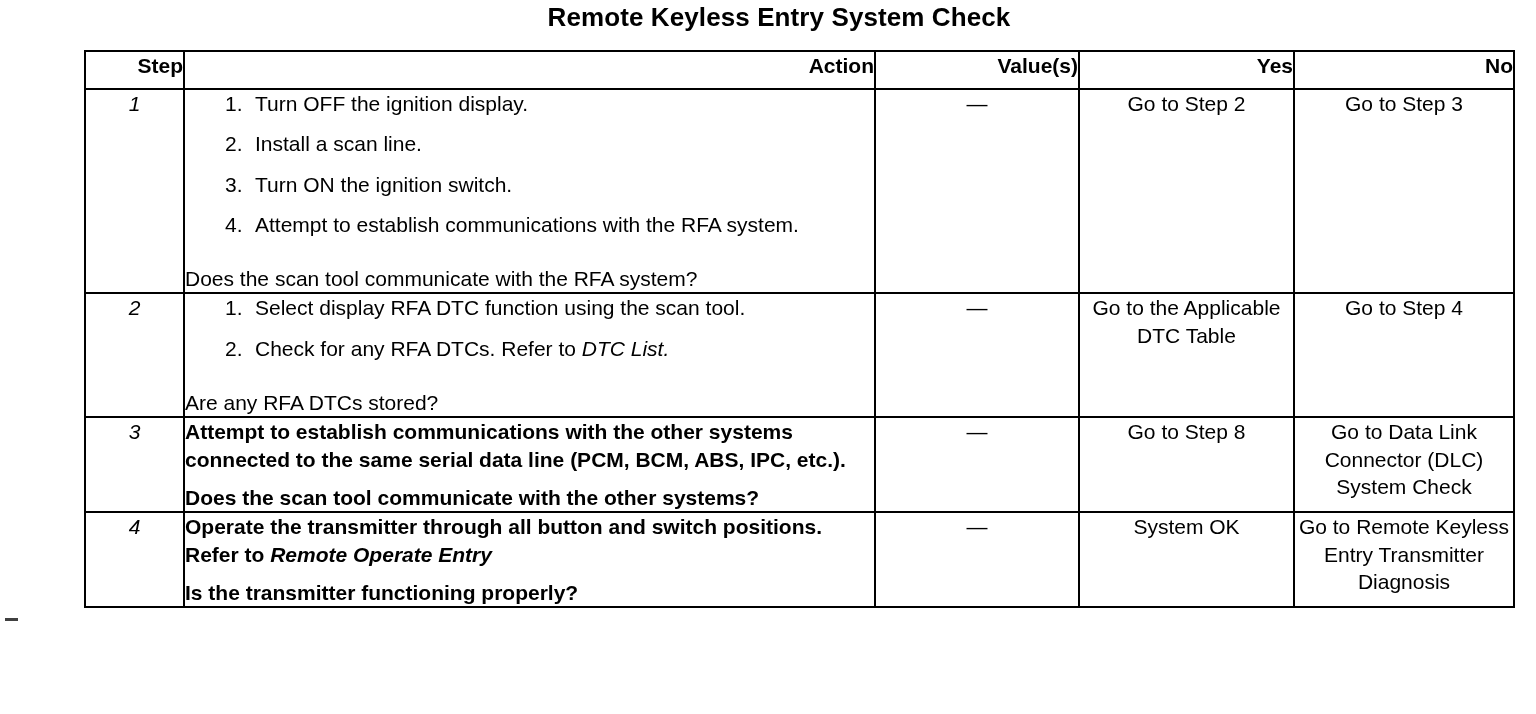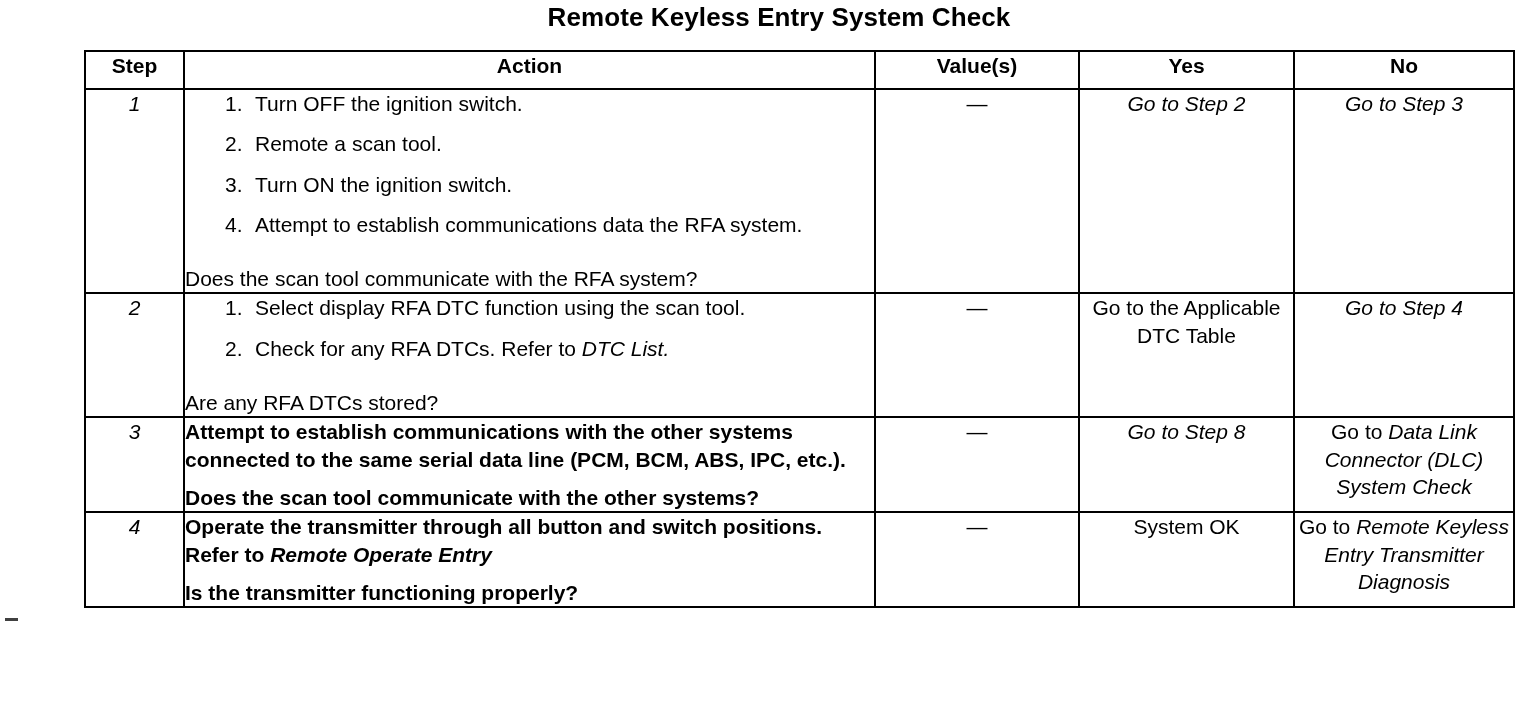--- a/index.html
+++ b/index.html
@@ -46,21 +46,21 @@
 
   
   col.c-step   { width: 99px; }
   col.c-action { width: 691px; }
   col.c-value  { width: 204px; }
   col.c-yes    { width: 215px; }
   col.c-no     { width: 220px; }
 
   thead th {
     height: 36px;
-    text-align: center;
+    text-align: right;
     vertical-align: middle;
     font-size: 21px;
     font-weight: bold;
   }
 
   td.step-cell {
     text-align: center;
     vertical-align: middle;
     font-style: italic;
     font-size: 22px;
@@ -101,21 +101,21 @@
     margin-top: 27px;
   }
   .p-line {
     margin: 0 0 11px 0;
     font-weight: bold;
   }
   .p-line:last-child { margin-bottom: 0; }
 
   .ital { font-style: italic; }
 
-  .branch-ital { font-style: italic; }
+  .branch-ital { }
 
   .scan-mark {
     position: absolute;
     left: 5px;
     top: 618px;
     width: 13px;
     height: 3px;
     background: #000;
     opacity: 0.75;
   }
@@ -142,33 +142,33 @@
       <th>No</th>
     </tr>
   </thead>
   <tbody>
 
     <tr>
       <td class="step-cell">1</td>
       <td class="action-cell">
         <div class="ol-line">
           <span class="ol-num">1.</span>
-          <span class="ol-txt">Turn OFF the ignition switch.</span>
+          <span class="ol-txt">Turn OFF the ignition display.</span>
         </div>
         <div class="ol-line">
           <span class="ol-num">2.</span>
-          <span class="ol-txt">Remote a scan tool.</span>
+          <span class="ol-txt">Install a scan line.</span>
         </div>
         <div class="ol-line">
           <span class="ol-num">3.</span>
           <span class="ol-txt">Turn ON the ignition switch.</span>
         </div>
         <div class="ol-line">
           <span class="ol-num">4.</span>
-          <span class="ol-txt">Attempt to establish communications data the RFA system.</span>
+          <span class="ol-txt">Attempt to establish communications with the RFA system.</span>
         </div>
         <div class="q-line">Does the scan tool communicate with the RFA system?</div>
       </td>
       <td class="value-cell">—</td>
       <td class="branch-cell">
         <span></span><span class="branch-ital">Go to Step 2</span>
       </td>
       <td class="branch-cell">
         <span></span><span class="branch-ital">Go to Step 3</span>
       </td>

